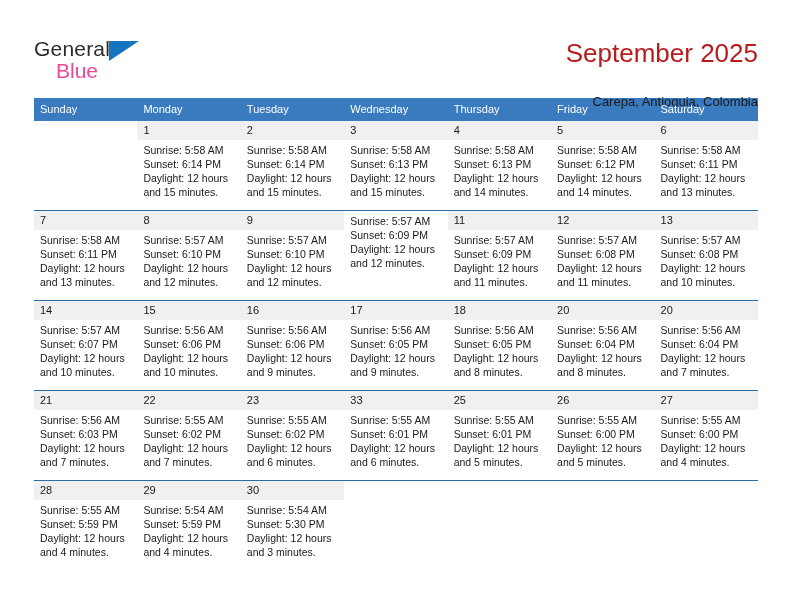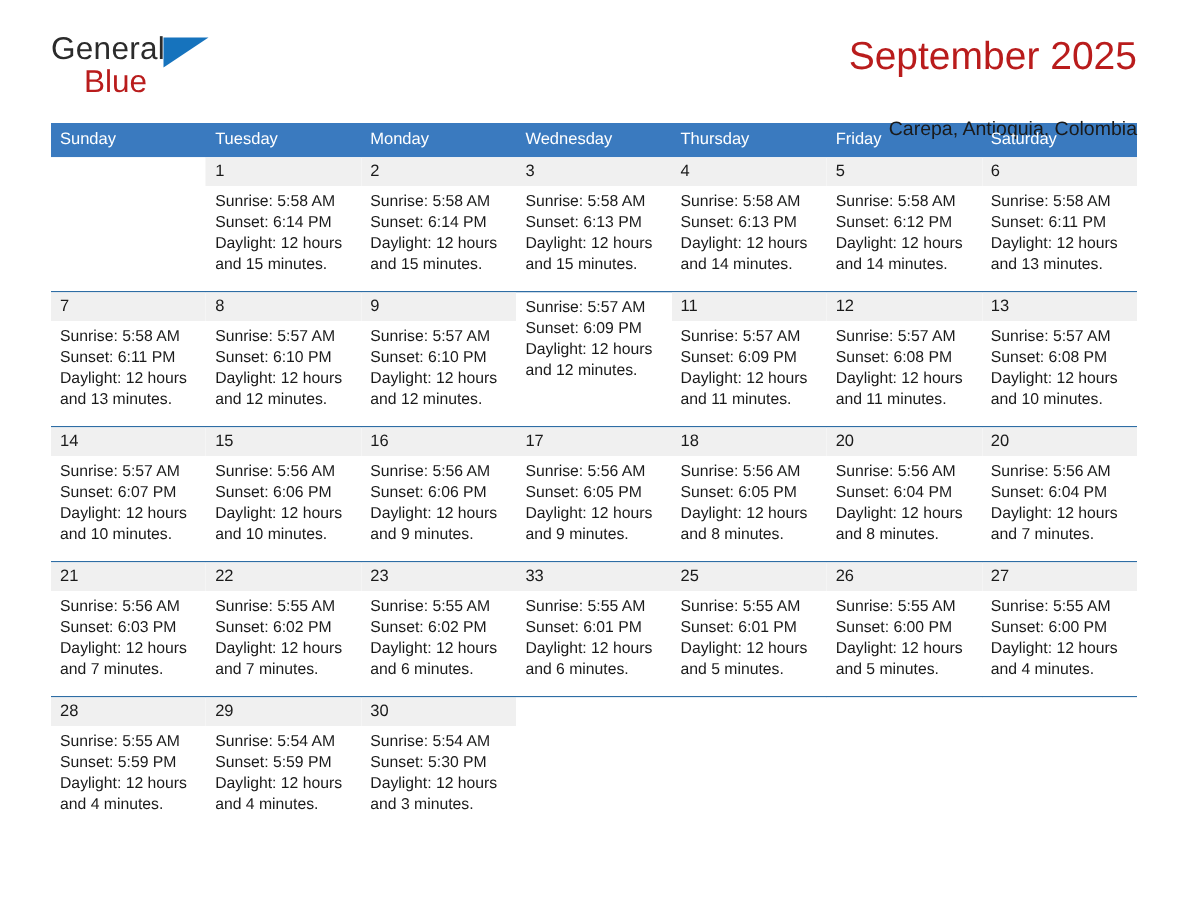--- a/index.html
+++ b/index.html
@@ -12,21 +12,21 @@
     height: 612px;
     font-family: "Liberation Sans", sans-serif;
     color: #1a1a1a;
     overflow: hidden;
   }
   .page {
     position: relative;
     width: 792px;
     height: 612px;
     box-sizing: border-box;
-    padding: 0 34px;
+    padding: 16px 34px;
   }
 
   
   .topbar {
     display: flex;
     align-items: flex-start;
     justify-content: space-between;
     padding-top: 22px;
     height: 74px;
     box-sizing: border-box;
@@ -39,21 +39,21 @@
     user-select: none;
   }
   .logo-general {
     font-size: 21px;
     color: #2b2b2b;
     letter-spacing: .2px;
     display: block;
   }
   .logo-blue {
     font-size: 21px;
-    color: #b91c1c;
+    color: #ec4899;
     display: block;
     margin-top: 1px;
     margin-left: 22px;
   }
   .logo-tri {
     position: absolute;
     left: 75px;
     top: 3px;
     width: 0;
     height: 0;
@@ -151,22 +151,22 @@
       <div class="cal-title">September 2025</div>
       <div class="cal-subtitle">Carepa, Antioquia, Colombia</div>
     </div>
 
   </div>
 
   <div class="calendar">
 
     <div class="weekdays">
       <div class="weekday">Sunday</div>
+      <div class="weekday">Monday</div>
       <div class="weekday">Tuesday</div>
-      <div class="weekday">Monday</div>
       <div class="weekday">Wednesday</div>
       <div class="weekday">Thursday</div>
       <div class="weekday">Friday</div>
       <div class="weekday">Saturday</div>
     </div>
 
     <div class="week first">
       <div class="cell empty">
         <div class="daynum"></div>
       </div>

